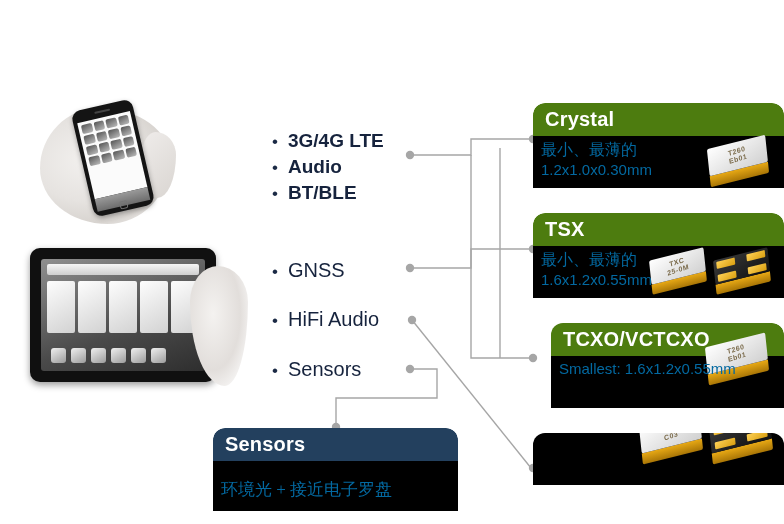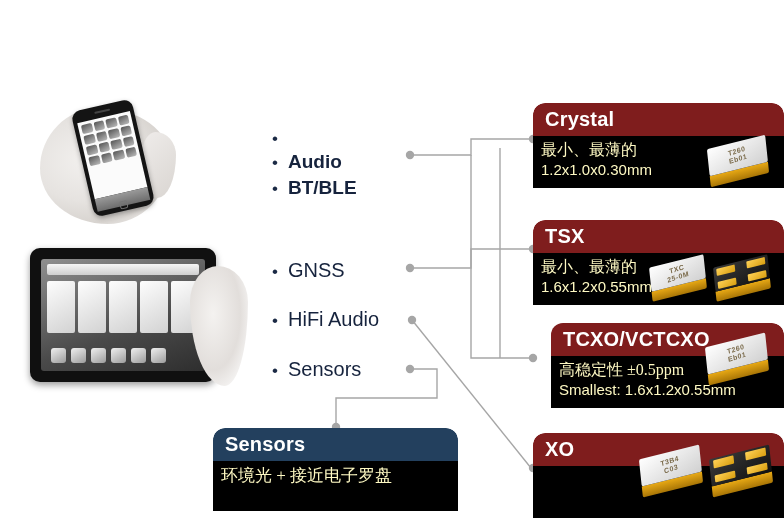--- a/index.html
+++ b/index.html
@@ -140,44 +140,44 @@
   #connectors { position:absolute; left:0; top:0; width:784px; height:524px; }
 
   
   .prod-box {
     position: absolute;
     left: 533px; width: 251px;
     border-radius: 12px 12px 0 0;
     overflow: hidden;
   }
   .prod-head {
-    background: #7f1d1d;
+    background: #4d7c0f;
     height: 33px;
     border-radius: 12px 12px 0 0;
     display: flex; align-items: center;
     padding-left: 12px;
   }
   .prod-head-label {
     color: #ffffff; font-size: 20px; font-weight: 600; letter-spacing:.2px;
   }
   .prod-body {
     background: #000000;
     padding: 3px 8px 6px 8px;
     position: relative;
     min-height: 50px;
   }
   .prod-line {
-    color: #fef9c3; font-size: 15px; line-height: 1.33;
+    color: #0369a1; font-size: 15px; line-height: 1.33;
     white-space: nowrap; position: relative; z-index: 2;
   }
   .prod-line.cn { font-family: "Liberation Serif", "DejaVu Serif", serif; font-size: 16px; }
 
   #box-crystal { top: 103px; }
   #box-crystal .prod-body { height: 52px; }
-  #box-tsx     { top: 213px; margin-top: 7px; }
+  #box-tsx     { top: 213px; }
   #box-tsx .prod-body { height: 52px; }
   #box-tcxo    { top: 323px; padding-left: 18px; }
   #box-tcxo .prod-body { height: 52px; }
   #box-xo      { top: 433px; }
   #box-xo .prod-body { height: 52px; }
 
   
   .chip {
     position: absolute; z-index: 1;
     transform: rotate(-14deg) skewX(-8deg);
@@ -212,21 +212,21 @@
   .chip-pads span:nth-child(4){ right:6%; bottom:8%; }
 
   
   #box-sensors {
     position: absolute;
     left: 213px; top: 428px; width: 245px;
     border-radius: 12px 12px 0 0;
     overflow: hidden;
   }
   #box-sensors .prod-head { background: #23405E; }
-  #box-sensors .prod-body { height: 50px; padding-top: 4px; }
+  #box-sensors .prod-body { height: 50px; padding-top: 18px; }
 </style>
 </head>
 <body>
 
 <div id="slide">
 
 
   <div id="phone-art" class="device-art">
     <div id="phone-hand"></div>
     <div id="phone-body">
@@ -276,20 +276,21 @@
             <span></span>
         </div>
       </div>
     </div>
     <div id="tablet-hand"></div>
   </div>
 
   <div id="group-conn" class="bullet-group">
     <div class="bullet-row">
       <span class="bullet-dot">•</span>
+      <span class="bullet-label">3G/4G LTE</span>
     </div>
     <div class="bullet-row">
       <span class="bullet-dot">•</span>
       <span class="bullet-label">Audio</span>
     </div>
     <div class="bullet-row">
       <span class="bullet-dot">•</span>
       <span class="bullet-label">BT/BLE</span>
     </div>
   </div>
@@ -385,35 +386,31 @@
         <div class="chip-side"></div>
       </div>
     </div>
   </div>
 
   <div id="box-tcxo" class="prod-box">
     <div class="prod-head">
       <span class="prod-head-label">TCXO/VCTCXO</span>
     </div>
     <div class="prod-body">
-      <div class="prod-line cn">高稳定性 ±0.5ppm</div>
       <div class="prod-line">Smallest: 1.6x1.2x0.55mm</div>
       <div class="chip chip-white" style="right:16px; top:-16px; width:62px; height:38px;">
         <div class="chip-top">
             <span class="chip-mark">T260<br>Eb01</span>
           </div>
         <div class="chip-side"></div>
       </div>
     </div>
   </div>
 
   <div id="box-xo" class="prod-box">
-    <div class="prod-head">
-      <span class="prod-head-label">XO</span>
-    </div>
     <div class="prod-body">
       <div class="chip chip-white" style="right:82px; top:-14px; width:62px; height:38px;">
         <div class="chip-top">
             <span class="chip-mark">T3B4<br>C03</span>
           </div>
         <div class="chip-side"></div>
       </div>
       <div class="chip chip-black" style="right:12px; top:-14px; width:62px; height:38px;">
         <div class="chip-top">
             <span class="chip-pads">

